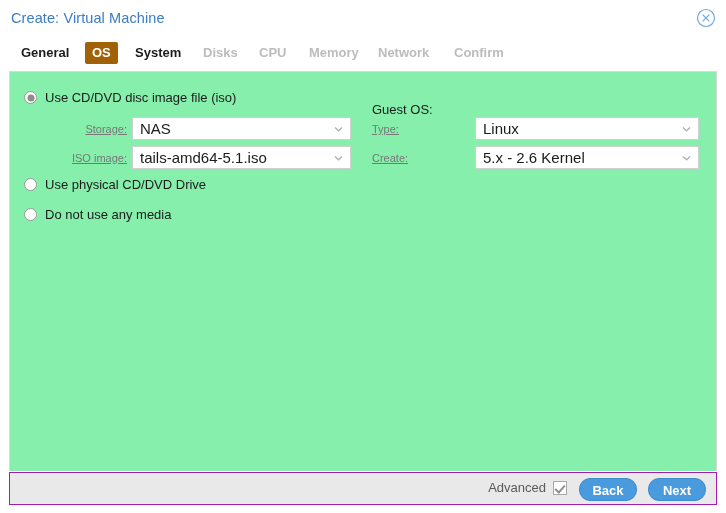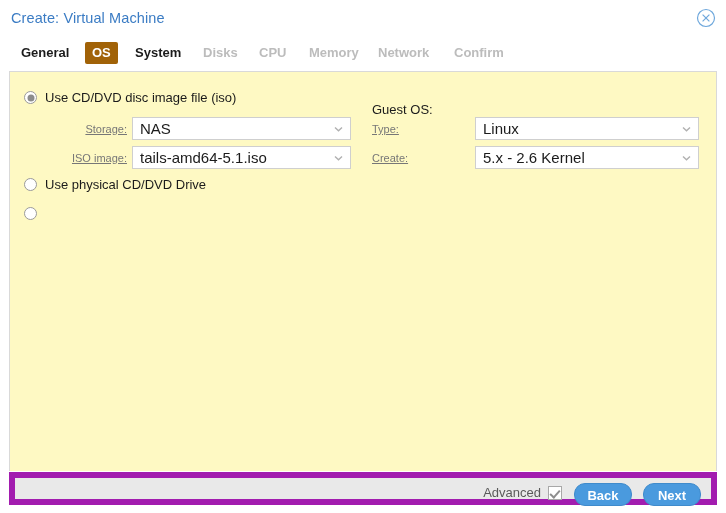--- a/index.html
+++ b/index.html
@@ -84,21 +84,21 @@
     cursor: default;
   }
 
   
   .content {
     position: absolute;
     left: 9px;
     top: 71px;
     width: 708px;
     height: 400px;
-    background: #fef9c3;
+    background: #86efac;
     border: 1px solid #d9d9d9;
     border-bottom: none;
     box-sizing: border-box;
   }
 
   
   .radio-row {
     position: absolute;
     display: flex;
     align-items: center;
@@ -179,21 +179,21 @@
   }
 
   
   .footer {
     position: absolute;
     left: 9px;
     top: 472px;
     width: 708px;
     height: 33px;
     background: #e9e9e9;
-    border: 6px solid #a21caf;
+    border: 1px solid #a21caf;
     box-sizing: border-box;
   }
   .advanced-wrap {
     position: absolute;
     right: 149px;
     top: 7px;
     display: flex;
     align-items: center;
     cursor: pointer;
   }
@@ -297,20 +297,21 @@
       </span>
     </div>
 
     <div class="radio-row" style="left:14px; top:105px;">
       <span class="radio"></span>
       <span class="radio-label">Use physical CD/DVD Drive</span>
     </div>
 
     <div class="radio-row" style="left:14px; top:135px;">
       <span class="radio"></span>
+      <span class="radio-label">Do not use any media</span>
     </div>
 
     <div class="section-head" style="left:362px; top:18px;margin-top:12px;">Guest OS:</div>
 
     <div class="field-label" style="left:362px; top:51px;">Type:</div>
     <div class="combo" style="left:465px; top:45px; width:224px;">
       <span class="combo-value">Linux</span>
       <span class="combo-arrow">
         <svg width="9" height="9" viewBox="0 0 9 9">
           <polyline points="1,3 4.5,6.2 8,3" fill="none" stroke="#b0b0b0" stroke-width="1.4"></polyline>

